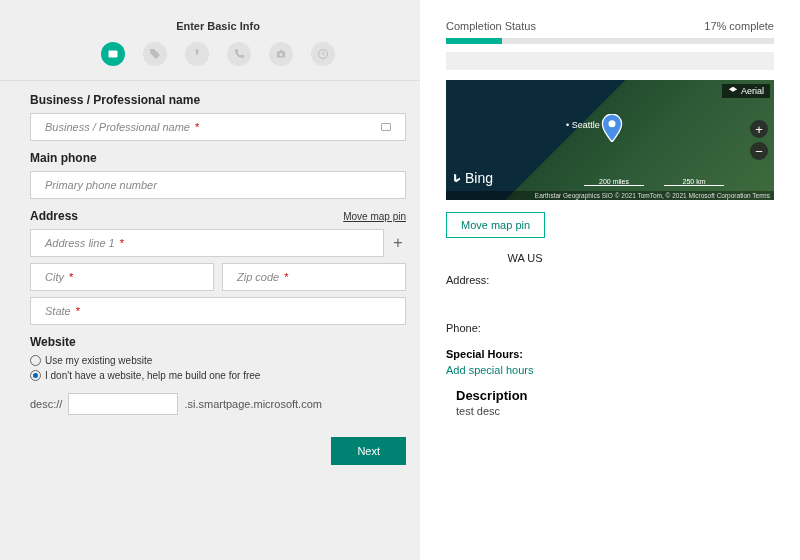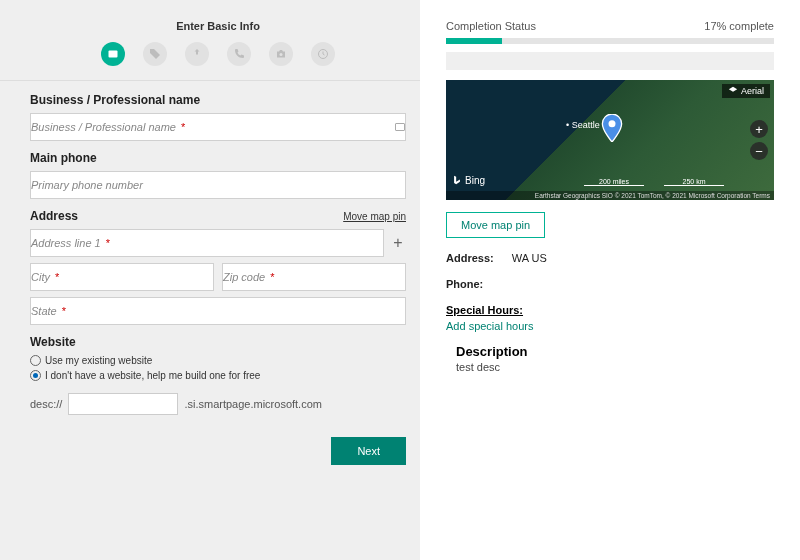--- a/index.html
+++ b/index.html
@@ -9,21 +9,21 @@
   .form-title { text-align: center; font-size: 11px; color: #333; margin-bottom: 10px; font-weight: bold; }
   .steps { display: flex; justify-content: center; gap: 18px; margin-bottom: 14px; }
   .step { width: 24px; height: 24px; border-radius: 50%; background: #e1e1e1; display: flex; align-items: center; justify-content: center; }
   .step.active { background: #00b294; }
   .step svg { width: 12px; height: 12px; fill: #fff; }
   .step.inactive svg { fill: #bdbdbd; }
   hr.sep { border: none; border-top: 1px solid #ddd; margin: 0 -14px 12px -30px; }
   .field-label { font-size: 12px; font-weight: 600; color: #222; margin: 10px 0 6px; }
   .row-label { display: flex; justify-content: space-between; align-items: baseline; }
   .move-link { font-size: 10px; color: #333; text-decoration: underline; cursor: pointer; }
-  .input { width: 100%; height: 28px; border: 1px solid #d0d0d0; background: #fff; padding: 0 0; font-size: 11px; font-style: italic; color: #888; display: flex; align-items: center; justify-content: space-between; }
+  .input { width: 100%; height: 28px; border: 1px solid #d0d0d0; background: #fff; padding: 0 14px; font-size: 11px; font-style: italic; color: #888; display: flex; align-items: center; justify-content: space-between; }
   .input .req { color: #c00; font-style: normal; margin-left: 2px; }
   .row { display: flex; gap: 8px; margin-top: 6px; }
   .row .input { flex: 1; }
   .addr-row { display: flex; align-items: center; gap: 6px; }
   .addr-row .input { flex: 1; }
   .plus { font-size: 16px; color: #666; cursor: pointer; width: 16px; text-align: center; }
   .radio-row { font-size: 10px; color: #333; margin-top: 4px; display: flex; align-items: center; gap: 4px; }
   .radio { width: 11px; height: 11px; border: 1px solid #666; border-radius: 50%; display: inline-flex; align-items: center; justify-content: center; }
   .radio.checked::after { content: ""; width: 5px; height: 5px; background: #0067b8; border-radius: 50%; }
   .urlrow { display: flex; align-items: center; gap: 6px; font-size: 11px; color: #555; margin-top: 12px; }
@@ -31,31 +31,31 @@
   .next-row { display: flex; justify-content: flex-end; margin-top: 22px; }
   .next-btn { background: #008272; color: #fff; border: none; padding: 8px 26px; font-size: 11px; cursor: pointer; }
   .status-row { display: flex; justify-content: space-between; font-size: 11px; color: #555; margin-bottom: 6px; }
   .progress { height: 6px; background: #e4e4e4; position: relative; margin-bottom: 8px; }
   .progress .fill { position: absolute; left: 0; top: 0; bottom: 0; background: #00b294; }
   .gray-bar { height: 18px; background: #efefef; margin-bottom: 10px; }
   .map { position: relative; height: 120px; background: linear-gradient(135deg,#0b2a3a 0%,#0b2a3a 40%,#224b2e 40%,#2d5a36 60%,#3e6b3d 100%); overflow: hidden; }
   .map .aerial-badge { position: absolute; top: 4px; right: 4px; background: rgba(0,0,0,.6); color: #fff; font-size: 9px; padding: 2px 6px; display: flex; align-items: center; gap: 3px; text-align: center; }
   .map .zoom { position: absolute; right: 6px; top: 40px; display: flex; flex-direction: column; gap: 4px; }
   .map .zoom div { width: 18px; height: 18px; background: rgba(40,40,40,.85); color: #fff; font-size: 13px; display: flex; align-items: center; justify-content: center; border-radius: 50%; cursor: pointer; }
-  .map .bing { position: absolute; left: 6px; bottom: 14px; color: #fff; font-size: 10px; display:flex; align-items:center; gap:3px;}
+  .map .bing { position: absolute; left: 6px; bottom: 14px; color: #fff; font-size: 14px; display:flex; align-items:center; gap:3px;}
   .map .credits { position:absolute; left:0; right:0; bottom:0; background: rgba(0,0,0,.35); color:#ddd; font-size:6.5px; padding:1px 4px; text-align:right;}
   .map .seattle { position: absolute; left: 120px; top: 40px; color: #fff; font-size: 9px; }
   .map .pin { position: absolute; left: 155px; top: 34px; }
   .map .pin svg { width: 22px; height: 28px; }
   .map .scale { position:absolute; right:50px; bottom:14px; display:flex; gap:20px; }
   .map .scale div { width:60px; border-bottom:1px solid #fff; position:relative; font-size:7px; color:#fff; text-align:center; }
   .move-pin-btn { border: 1px solid #00b294; color: #008272; background: #fff; font-size: 11px; padding: 6px 14px; margin-top: 12px; cursor: pointer; }
   .preview-row { margin-top: 14px; font-size: 11px; color: #222; display: flex; gap: 18px; }
-  .preview-row .k { font-weight: 700; }
-  .preview-label { font-size: 11px; font-weight: 700; margin-top: 14px; text-decoration: underline; }
+  .preview-row .k { font-weight: 400; margin-top: 22px; }
+  .preview-label { font-size: 11px; font-weight: 700; margin-top: 14px; }
   .add-link { font-size: 11px; color: #008272; margin-top: 4px; cursor: pointer; }
   .desc-h { font-size: 13px; font-weight: 700; margin-top: 12px; margin-left: 10px; }
   .desc-v { font-size: 11px; color: #444; margin-left: 10px; margin-top: 2px; }
   .card-icon { width:10px; height:8px; border:1px solid #aaa; border-radius:1px; font-style:normal;}
 </style>
 </head>
 <body>
 
 <div class="left">
   <div class="form-title">Enter Basic Info</div>

